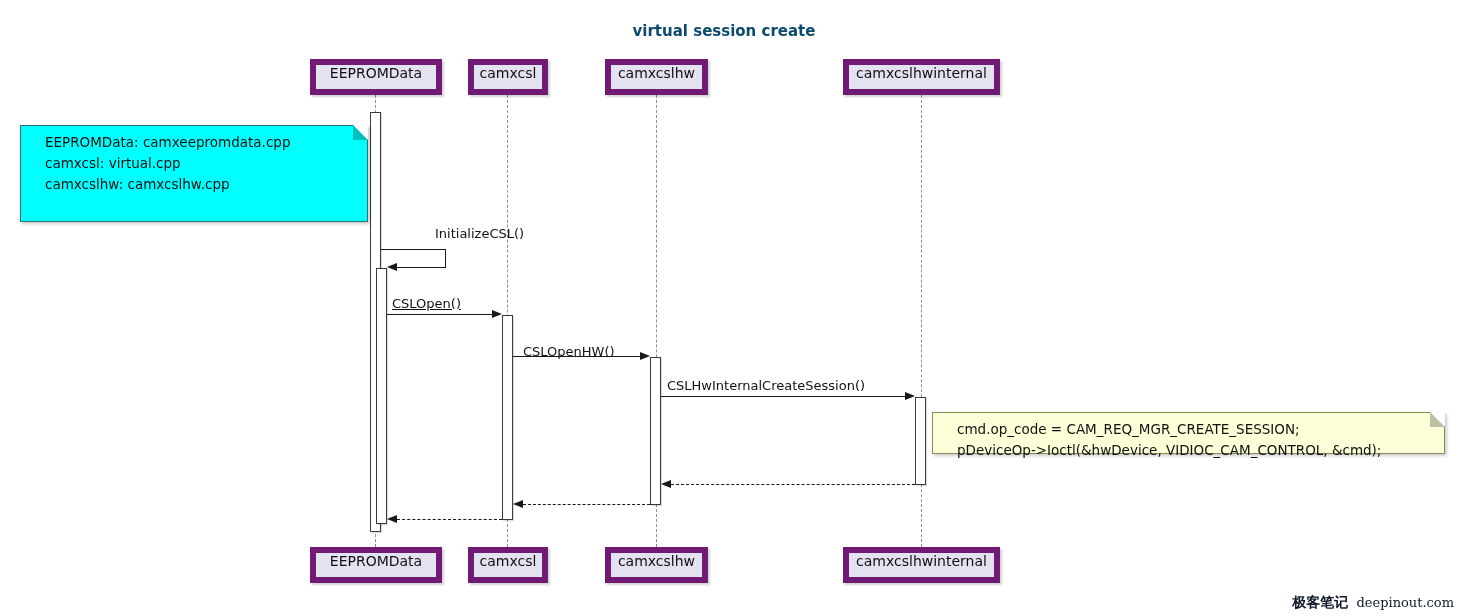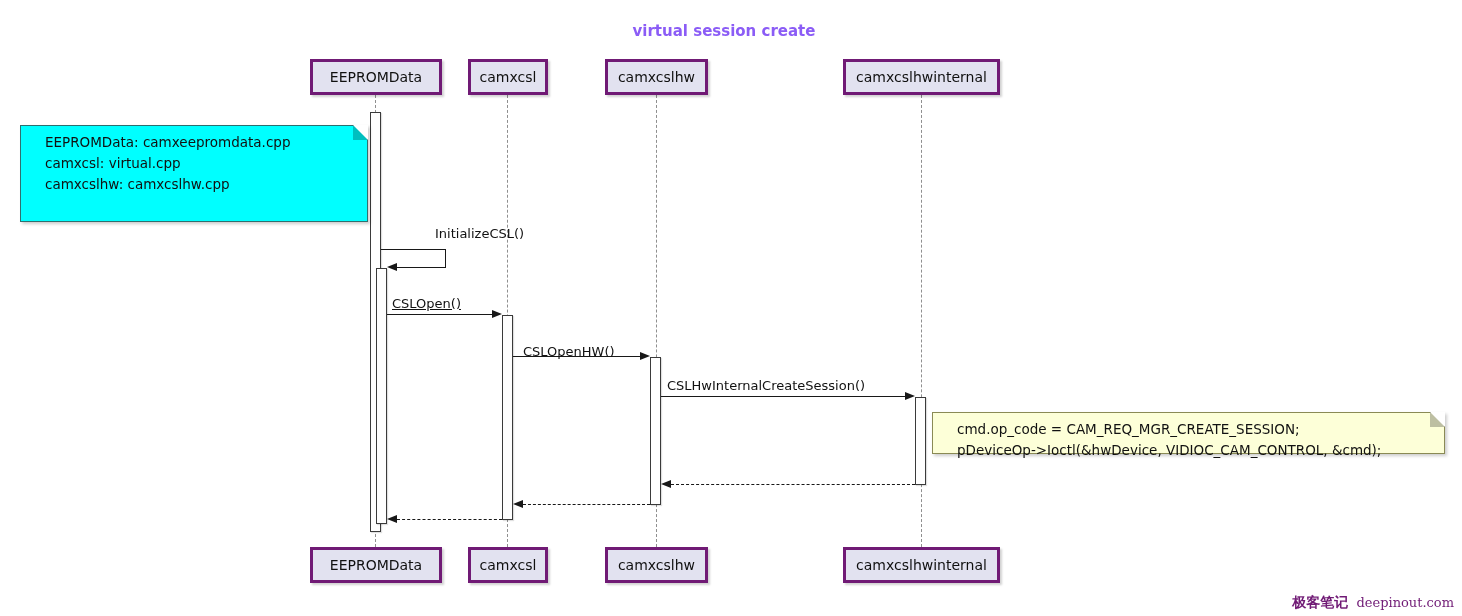--- a/index.html
+++ b/index.html
@@ -6,32 +6,32 @@
   .canvas{
     position:relative;
     width:1462px;height:616px;
     background:#ffffff;
     font-family:"DejaVu Sans","Liberation Sans",sans-serif;
     color:#111;
     overflow:hidden;
   }
   .title{
     position:absolute;left:0;top:22px;width:1448px;
-    text-align:center;font-size:15px;font-weight:bold;color:#8b5cf6;
+    text-align:center;font-size:15px;font-weight:bold;color:#0c4a6e;
   }
   .lifeline{
     position:absolute;width:0;
     border-left:1px dashed #8f8f8f;
     z-index:0;
   }
   .pbox{
     position:absolute;height:36px;
-    border:3px solid #701a75;
+    border:6px solid #701a75;
     box-shadow:1.5px 1.5px 2px rgba(0,0,0,.18);
-    display:flex;align-items:center;justify-content:center;
+    display:flex;align-items:flex-start;justify-content:center;
     z-index:3;box-sizing:border-box;
   }
   .pbox-label{font-size:14px;color:#101010;white-space:nowrap;}
   .act{
     position:absolute;width:11px;
     background:#fefefe;border:1px solid #3a3a3a;
     box-sizing:border-box;
     box-shadow:1px 1px 1px rgba(0,0,0,.12);
     z-index:2;
   }
@@ -60,21 +60,21 @@
     z-index:6;white-space:nowrap;
   }
   .note .fold{
     position:absolute;top:-1px;right:-1px;width:0;height:0;
     border-bottom:15px solid rgba(0,0,0,.25);
     border-right:15px solid #ffffff;
   }
   .note-line{display:block;}
   .watermark{
     position:absolute;right:8px;top:594px;z-index:7;
-    font-size:13px;color:#701a75;white-space:nowrap;
+    font-size:13px;color:#0f172a;white-space:nowrap;
   }
   .watermark .cn{font-weight:bold;font-size:14px;font-family:"DejaVu Sans",sans-serif;}
   .watermark .en{font-family:"DejaVu Serif","Liberation Serif",serif;margin-left:4px;}
 </style>
 </head>
 <body>
 
 <div class="canvas">
 
   <div class="title">virtual session create</div>

